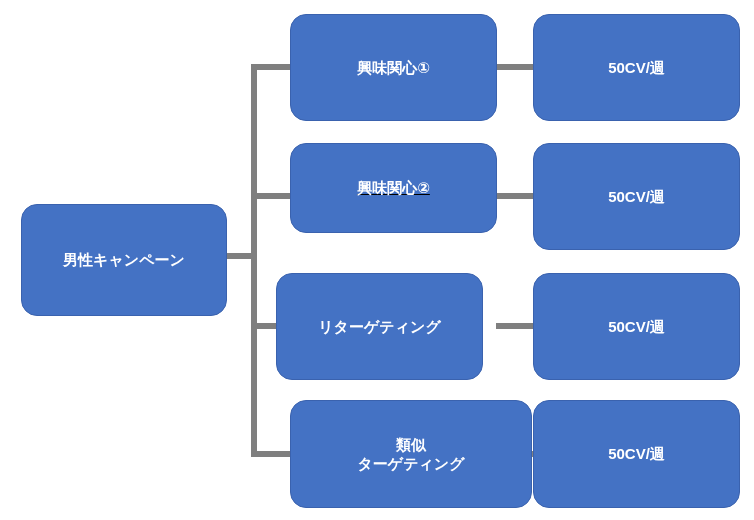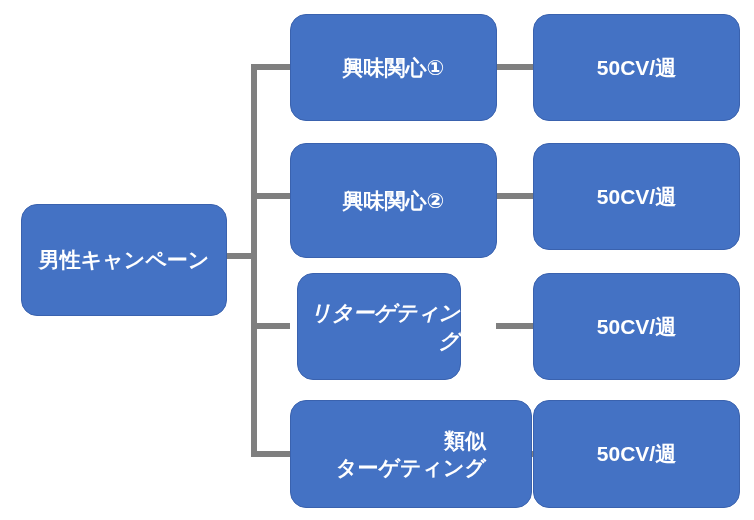--- a/index.html
+++ b/index.html
@@ -24,36 +24,36 @@
     border: 1px solid var(--node-border);
     border-radius: 16px;
     display: flex;
     align-items: center;
     justify-content: center;
     z-index: 2;
   }
   .node-label {
     color: var(--text);
     font-weight: bold;
-    font-size: 21px;
+    font-size: 15px;
     line-height: 1.3;
-    text-align: right;
+    text-align: center;
     white-space: pre-line;
   }
   .connector {
     position: absolute;
     background: var(--connector);
     z-index: 1;
   }
   
   .root-node   { left: 21px;  top: 204px; width: 206px; height: 112px; }
   
   .mid-1  { left: 290px; top: 14px;  width: 207px; height: 107px; }
-  .mid-2  { left: 290px; top: 143px; width: 207px; height: 115px; }
-  .mid-3  { left: 297px; top: 273px; width: 164px; height: 107px; font-style: italic; }
+  .mid-2  { left: 290px; top: 143px; width: 207px; height: 90px; text-decoration: underline; }
+  .mid-3  { left: 276px; top: 273px; width: 207px; height: 107px; }
   .mid-4  { left: 290px; top: 400px; width: 242px; height: 108px; }
   
   .right-1 { left: 533px; top: 14px;  width: 207px; height: 107px; }
   .right-2 { left: 533px; top: 143px; width: 207px; height: 107px; }
   .right-3 { left: 533px; top: 273px; width: 207px; height: 107px; }
   .right-4 { left: 533px; top: 400px; width: 207px; height: 108px; }
   
   .trunk        { left: 251px; top: 64px;  width: 6px;  height: 393px; }
   .root-branch  { left: 227px; top: 253px; width: 30px; height: 6px; }
   .branch-1     { left: 251px; top: 64px;  width: 39px; height: 6px; }

